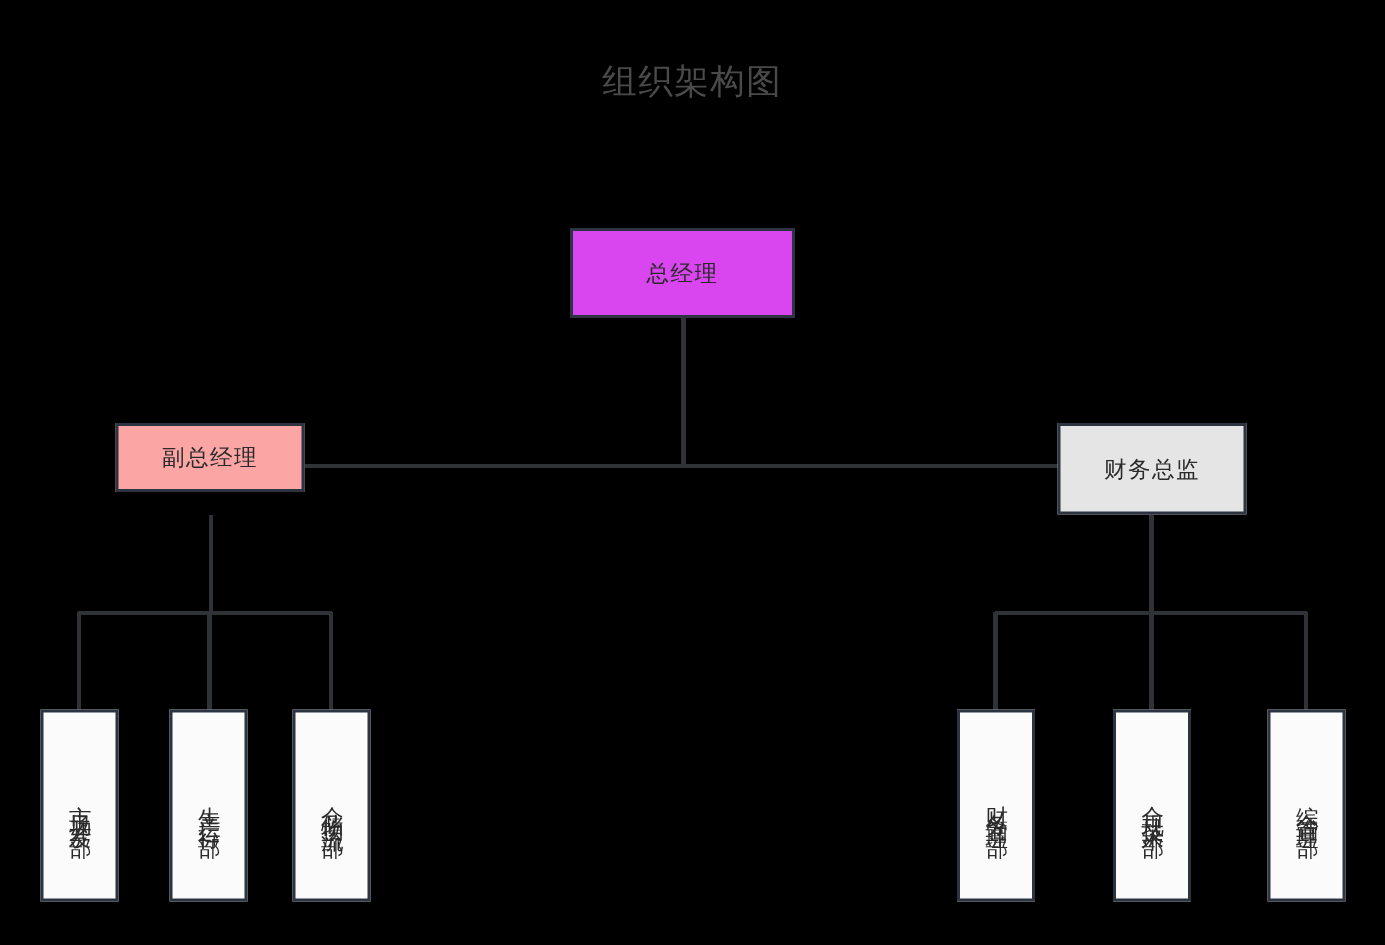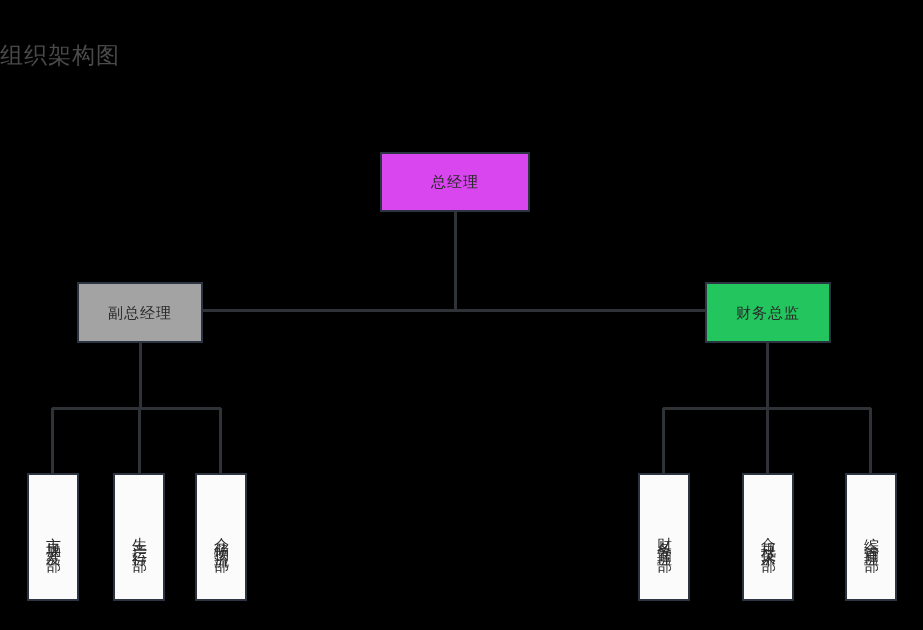--- a/index.html
+++ b/index.html
@@ -22,20 +22,21 @@
     width: 923px;
     height: 630px;
   }
 
   
   .chart-title {
     position: absolute;
     left: 0;
     top: 40px;
     width: 923px;
+    text-align: center;
     font-size: 23px;
     line-height: 30px;
     color: #4a4a4a;
     letter-spacing: 1px;
     white-space: nowrap;
   }
 
   
   .lines-layer {
     position: absolute;
@@ -106,24 +107,24 @@
       <line x1="663.5" y1="408" x2="663.5" y2="473"></line>
       <line x1="767.5" y1="408" x2="767.5" y2="473"></line>
       <line x1="870.5" y1="408" x2="870.5" y2="473"></line>
     </g>
   </svg>
 
   <div class="node horiz" id="node-root" style="left: 380px; top: 152px; width: 150px; height: 60px; background: #d946ef; border-color: rgb(43, 52, 64);">
     <span class="node-label">总经理</span>
   </div>
 
-  <div class="node horiz" id="node-l2-0" style="left: 77px; top: 282px; width: 126px; height: 61px; background: #a3a3a3; border-color: rgb(43, 52, 64);">
+  <div class="node horiz" id="node-l2-0" style="left: 77px; top: 282px; width: 126px; height: 46px; background: #fca5a5; border-color: rgb(43, 52, 64);">
     <span class="node-label">副总经理</span>
   </div>
-  <div class="node horiz" id="node-l2-1" style="left: 705px; top: 282px; width: 126px; height: 61px; background: #22c55e; border-color: rgb(43, 52, 64);">
+  <div class="node horiz" id="node-l2-1" style="left: 705px; top: 282px; width: 126px; height: 61px; background: #e5e5e5; border-color: rgb(43, 52, 64);">
     <span class="node-label">财务总监</span>
   </div>
 
   <div class="node vert" id="node-l3l-0" style="left: 27px; top: 473px; width: 52px; height: 128px; background: rgb(251, 251, 251); border-color: rgb(43, 52, 64);">
     <span class="node-label">市场开发部</span>
   </div>
   <div class="node vert" id="node-l3l-1" style="left: 113px; top: 473px; width: 52px; height: 128px; background: rgb(251, 251, 251); border-color: rgb(43, 52, 64);">
     <span class="node-label">生产运行部</span>
   </div>
   <div class="node vert" id="node-l3l-2" style="left: 195px; top: 473px; width: 52px; height: 128px; background: rgb(251, 251, 251); border-color: rgb(43, 52, 64);">

